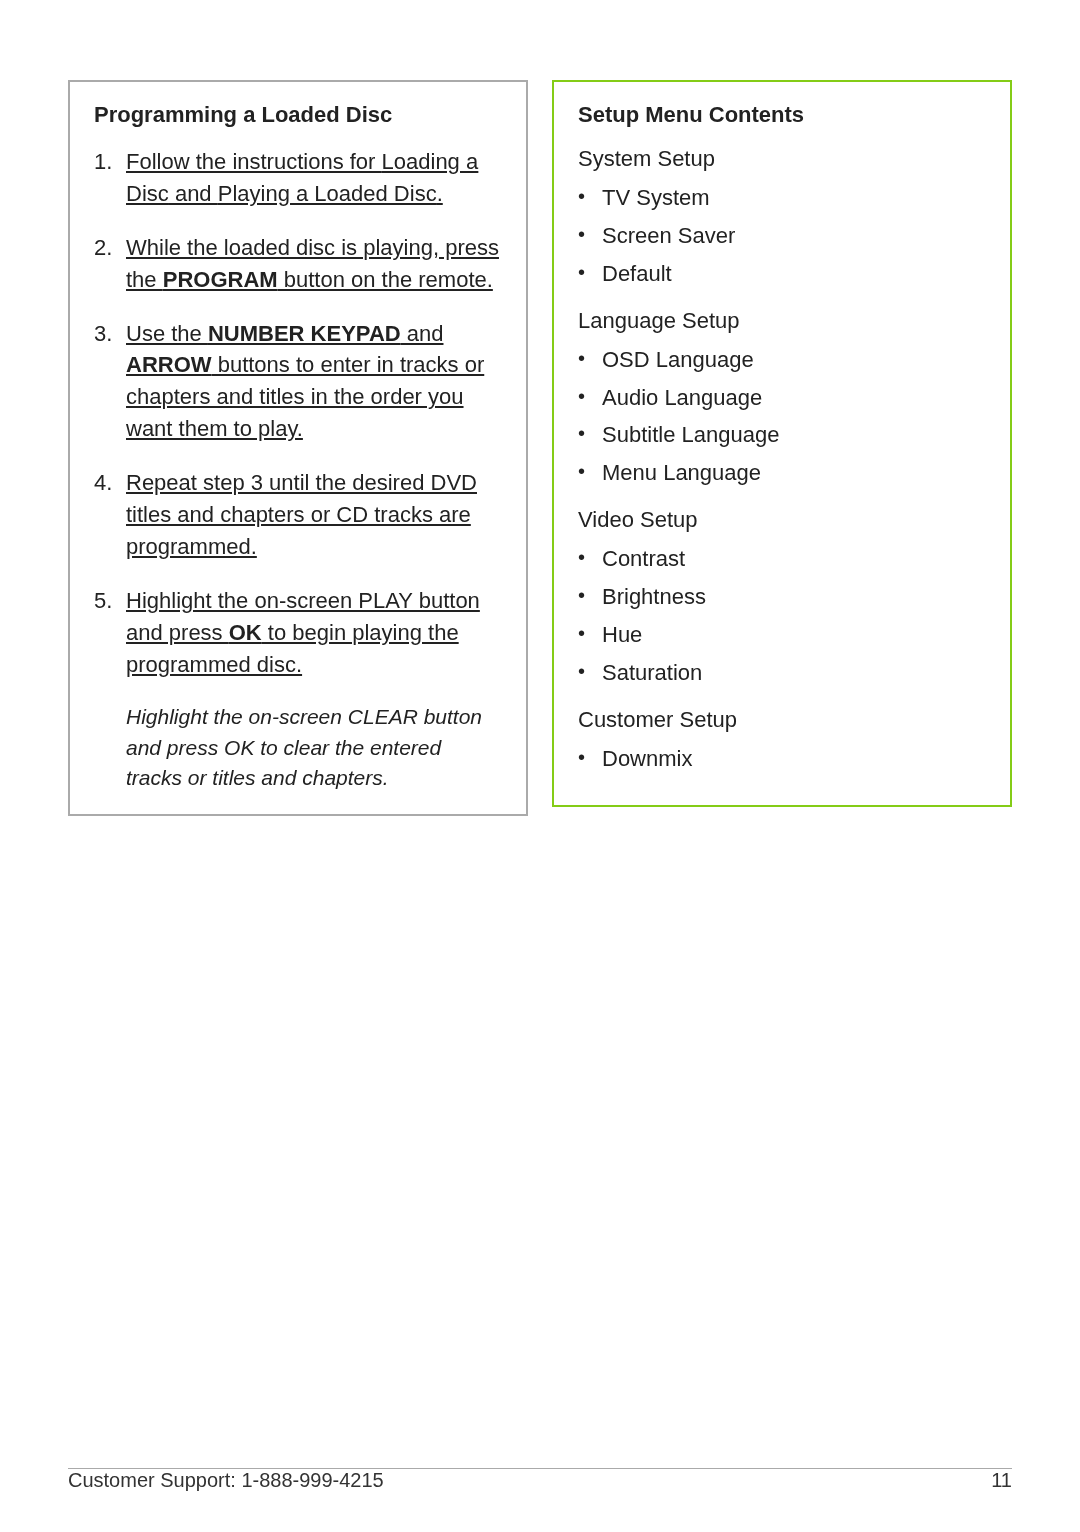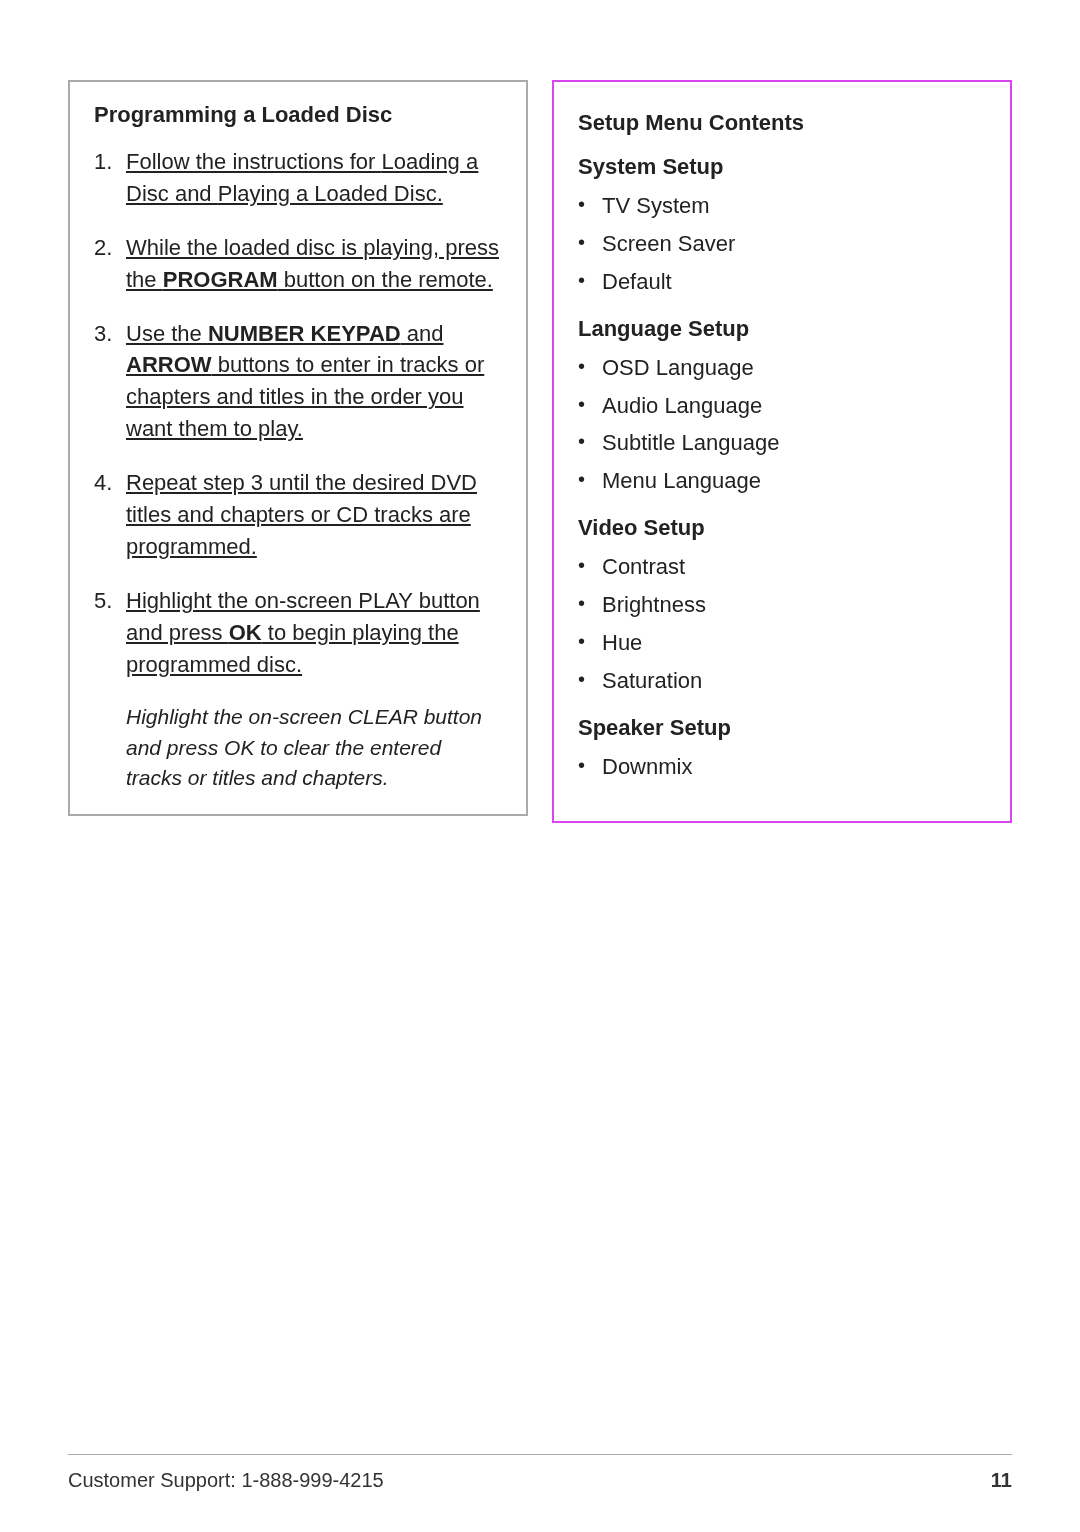--- a/index.html
+++ b/index.html
@@ -29,22 +29,22 @@
     }
 
     .left-column {
       flex: 1;
       border: 2px solid #aaaaaa;
       padding: 20px 24px;
     }
 
     .right-column {
       flex: 1;
-      border: 2px solid #d946ef;
-      padding: 28px 24px;
+      border: 2px solid #84cc16;
+      padding: 20px 24px;
     }
 
     .column-header {
       font-size: 22px;
       font-weight: bold;
       margin-bottom: 18px;
       padding-bottom: 0;
     }
 
     .ordered-list {
@@ -81,21 +81,21 @@
       line-height: 1.45;
       font-size: 21px;
     }
 
     .underline {
       text-decoration: underline;
     }
 
     .section-header {
       font-size: 22px;
-      font-weight: bold;
+      font-weight: normal;
       margin-bottom: 10px;
       margin-top: 18px;
     }
 
     .section-header:first-child {
       margin-top: 0;
     }
 
     .bullet-list {
       list-style: none;
@@ -116,35 +116,34 @@
       font-size: 20px;
       flex-shrink: 0;
     }
 
     .footer {
       position: absolute;
       bottom: 40px;
       left: 68px;
       right: 68px;
       border-top: 1px solid #aaaaaa;
-      padding-top: 14px;
+      padding-top: 0;
       display: flex;
       justify-content: space-between;
       align-items: center;
     }
 
     .footer-support {
       font-size: 20px;
       color: #333333;
     }
 
     .footer-page {
       font-size: 20px;
       color: #333333;
-      font-weight: bold;
     }
   </style>
 </head>
 <body>
 
 <div class="page-content">
   <div class="two-column">
 
     <div class="left-column">
       <div class="column-header">Programming a Loaded Disc</div>
@@ -227,21 +226,21 @@
             <span>Brightness</span>
           </li>
         <li>
             <span>Hue</span>
           </li>
         <li>
             <span>Saturation</span>
           </li>
       </ul>
 
-      <div class="section-header">Speaker Setup</div>
+      <div class="section-header">Customer Setup</div>
       <ul class="bullet-list">
         <li>
             <span>Downmix</span>
           </li>
       </ul>
 
     </div>
 
   </div>
 </div>

